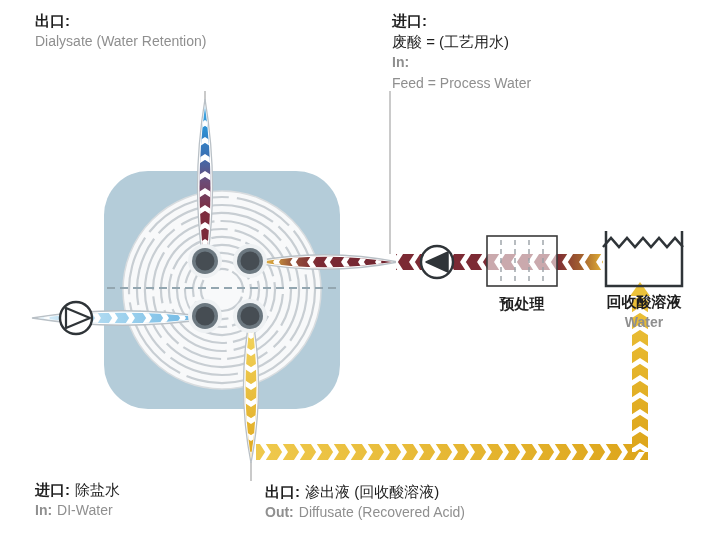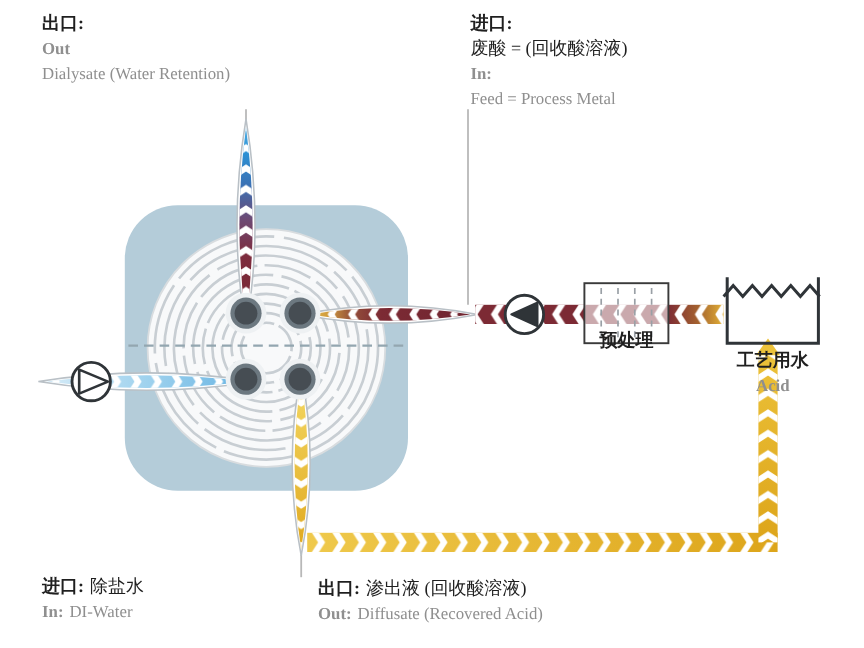--- a/index.html
+++ b/index.html
@@ -1,17 +1,17 @@
 <!DOCTYPE html>
 <html><head>
 <meta charset="utf-8">
 <style>
   html,body{margin:0;padding:0;background:#fff;}
   .stage{position:relative;width:720px;height:540px;background:#fff;overflow:hidden;
-         font-family:Liberation Serif, serif;}
+         font-family:Liberation Sans, sans-serif;}
   .stage svg{position:absolute;left:0;top:0;}
   .lbl{position:absolute;font-size:15px;line-height:21px;color:#1f1f1f;white-space:nowrap;}
   .lbl .en{color:#8f8f8f;font-size:14px;}
   .b{font-weight:bold;}
   .sp{margin-left:5px;}
   .ctr{text-align:center;}
 </style>
 </head>
 <body>
 
@@ -187,51 +187,50 @@
     <polygon points="66,308 66,328 90,318" fill="#ffffff" stroke="#2f3438" stroke-width="2.2" stroke-linejoin="round"></polygon>
   </g>
   <g>
     <circle cx="437" cy="262" r="16" fill="#ffffff" stroke="#2f3438" stroke-width="2.4"></circle>
     <polygon points="448,252 448,272 426,262" fill="#2f3438" stroke="#2f3438" stroke-width="1.5" stroke-linejoin="round"></polygon>
   </g>
 </svg>
 
 <div class="lbl" style="left:35px;top:10px">
   <div class="b">出口:</div>
-  <div class="en b">Out</div>
   <div class="en">Dialysate (Water Retention)</div>
 </div>
 
 <div class="lbl" style="left:392px;top:10px">
   <div class="b">进口:</div>
-  <div>废酸 = (回收酸溶液)</div>
+  <div>废酸 = (工艺用水)</div>
   <div class="en b">In:</div>
-  <div class="en">Feed = Process Metal</div>
+  <div class="en">Feed = Process Water</div>
 </div>
 
 <div class="lbl" style="left:265px;top:481px">
   <div>
     <span class="b">出口:</span><span class="sp">渗出液 (回收酸溶液)</span>
   </div>
   <div class="en">
     <span class="b">Out:</span><span class="sp">Diffusate (Recovered Acid)</span>
   </div>
 </div>
 
 <div class="lbl" style="left:35px;top:479px">
   <div>
     <span class="b">进口:</span><span class="sp">除盐水</span>
   </div>
   <div class="en">
     <span class="b">In:</span><span class="sp">DI-Water</span>
   </div>
 </div>
 
-<div class="lbl ctr" style="left:462px;top:274px;width:120px">
+<div class="lbl ctr" style="left:462px;top:293px;width:120px">
   <div class="b">预处理</div>
 </div>
 
 <div class="lbl ctr" style="left:584px;top:291px;width:120px">
-  <div class="b">工艺用水</div>
-  <div class="en b">Acid</div>
+  <div class="b">回收酸溶液</div>
+  <div class="en b">Water</div>
 </div>
 
 </div>
 
 </body></html>

